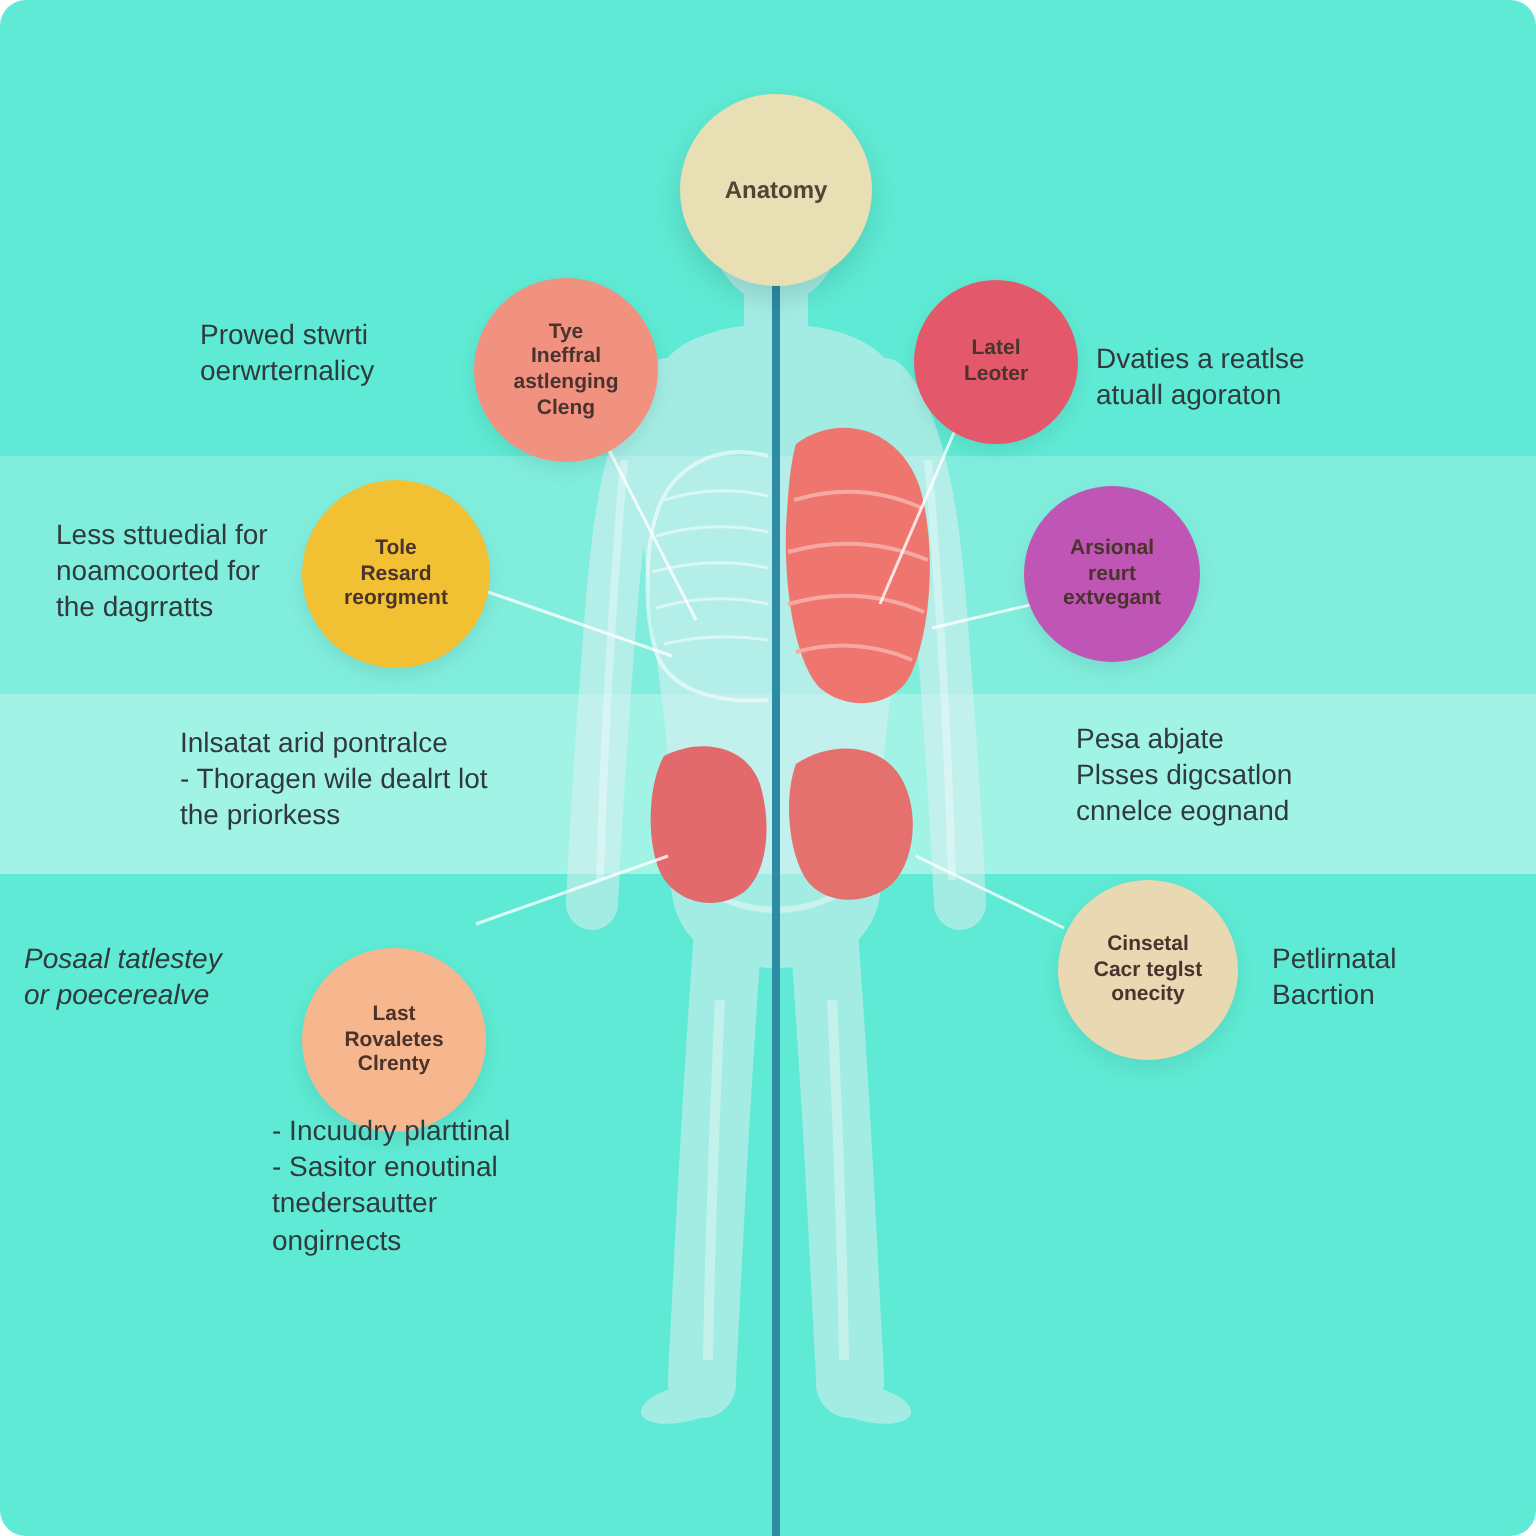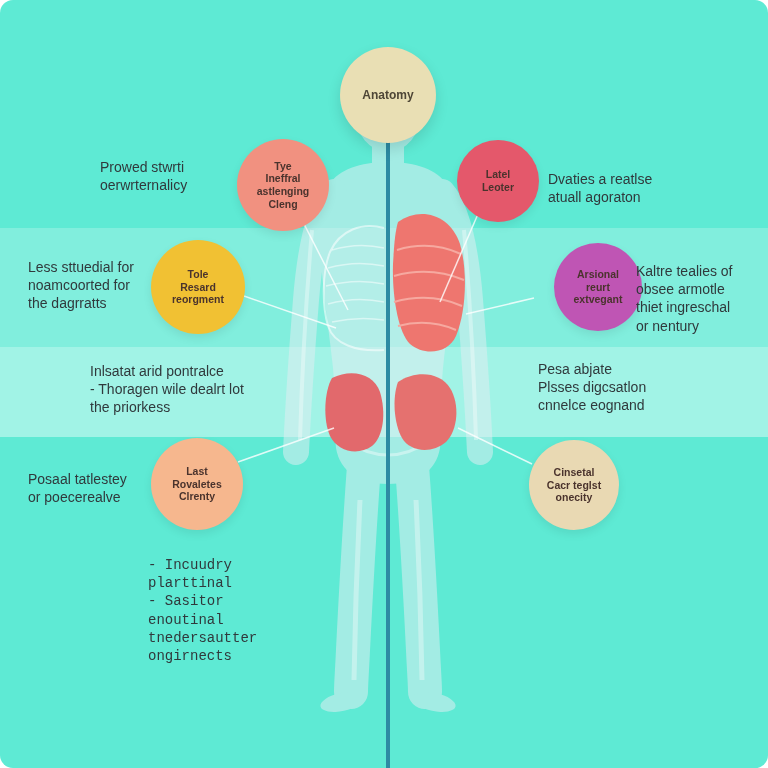--- a/index.html
+++ b/index.html
@@ -53,40 +53,40 @@
     font-size: 10.5px;
     font-weight: 700;
     line-height: 1.2;
     color: #4a332d;
     white-space: pre-line;
     box-shadow: 0 4px 10px rgba(0,0,0,0.08);
   }
   .c1 { left: 237px; top: 139px; width: 92px; height: 92px; }
   .c2 { left: 457px; top: 140px; width: 82px; height: 82px; }
   .c3 { left: 151px; top: 240px; width: 94px; height: 94px; }
-  .c4 { left: 554px; top: 243px; width: 88px; height: 88px; }
+  .c4 { left: 512px; top: 243px; width: 88px; height: 88px; }
   .c5 { left: 151px; top: 438px; width: 92px; height: 92px; }
   .c6 { left: 529px; top: 440px; width: 90px; height: 90px; }
   .note {
     position: absolute;
     font-size: 14px;
     font-weight: 500;
     line-height: 1.3;
     color: #30393c;
     white-space: pre-line;
   }
   .n1 { left: 100px; top: 158px; width: 140px; }
   .n2 { left: 548px; top: 170px; width: 125px; }
   .n3 { left: 28px;  top: 258px; width: 125px; }
   .n4 { left: 636px; top: 262px; width: 115px; }
   .n5 { left: 90px;  top: 362px; width: 170px; }
   .n6 { left: 538px; top: 360px; width: 135px; }
-  .n7 { left: 28px;  top: 470px; width: 125px; }
+  .n7 { left: 12px;  top: 470px; width: 125px; font-style: italic; }
   .n8 { left: 636px; top: 470px; width: 105px; }
-  .n9 { left: 148px; top: 556px; width: 155px; font-family: Liberation Mono, monospace; }
+  .n9 { left: 136px; top: 556px; width: 155px; }
   .n10 { left: 535px; top: 556px; width: 155px; }
 </style>
 </head>
 <body>
 
 <div class="canvas" style="background: #5eead4; border-radius: 13px;">
 
   <div class="band band-upper" style="background: rgba(255, 255, 255, 0.22);"></div>
   <div class="band band-lower" style="background: rgba(255, 255, 255, 0.42);"></div>
 
@@ -159,48 +159,46 @@
   <div class="callout c3" style="background: rgb(241, 193, 51); align-items: center;">
     <span>Tole
 Resard
 reorgment</span>
   </div>
   <div class="callout c4" style="background: rgb(191, 85, 180);">
     <span>Arsional
 reurt
 extvegant</span>
   </div>
-  <div class="callout c5" style="background: rgb(246, 183, 142);">
+  <div class="callout c5" style="background: rgb(246, 183, 142); margin-top: 36px;">
     <span>Last
 Rovaletes
 Clrenty</span>
   </div>
   <div class="callout c6" style="background: rgb(233, 217, 179);">
     <span>Cinsetal
 Cacr teglst
 onecity</span>
   </div>
 
   <div class="note n1">Prowed stwrti
 oerwrternalicy</div>
   <div class="note n2">Dvaties a reatlse
 atuall agoraton</div>
   <div class="note n3">Less sttuedial for
 noamcoorted for
 the dagrratts</div>
-  <div class="note n4">Kaltre tealies of
-obsee armotle
-thiet ingreschal
-or nentury</div>
   <div class="note n6">Pesa abjate
 Plsses digcsatlon
 cnnelce eognand</div>
   <div class="note n5">Inlsatat arid pontralce
 - Thoragen wile dealrt lot
   the priorkess</div>
   <div class="note n7">Posaal tatlestey
 or poecerealve</div>
+  <div class="note n8">Petlirnatal
+Bacrtion</div>
   <div class="note n9">- Incuudry plarttinal
 - Sasitor enoutinal
   tnedersautter
   ongirnects</div>
 
 </div>
 
 </body></html>

